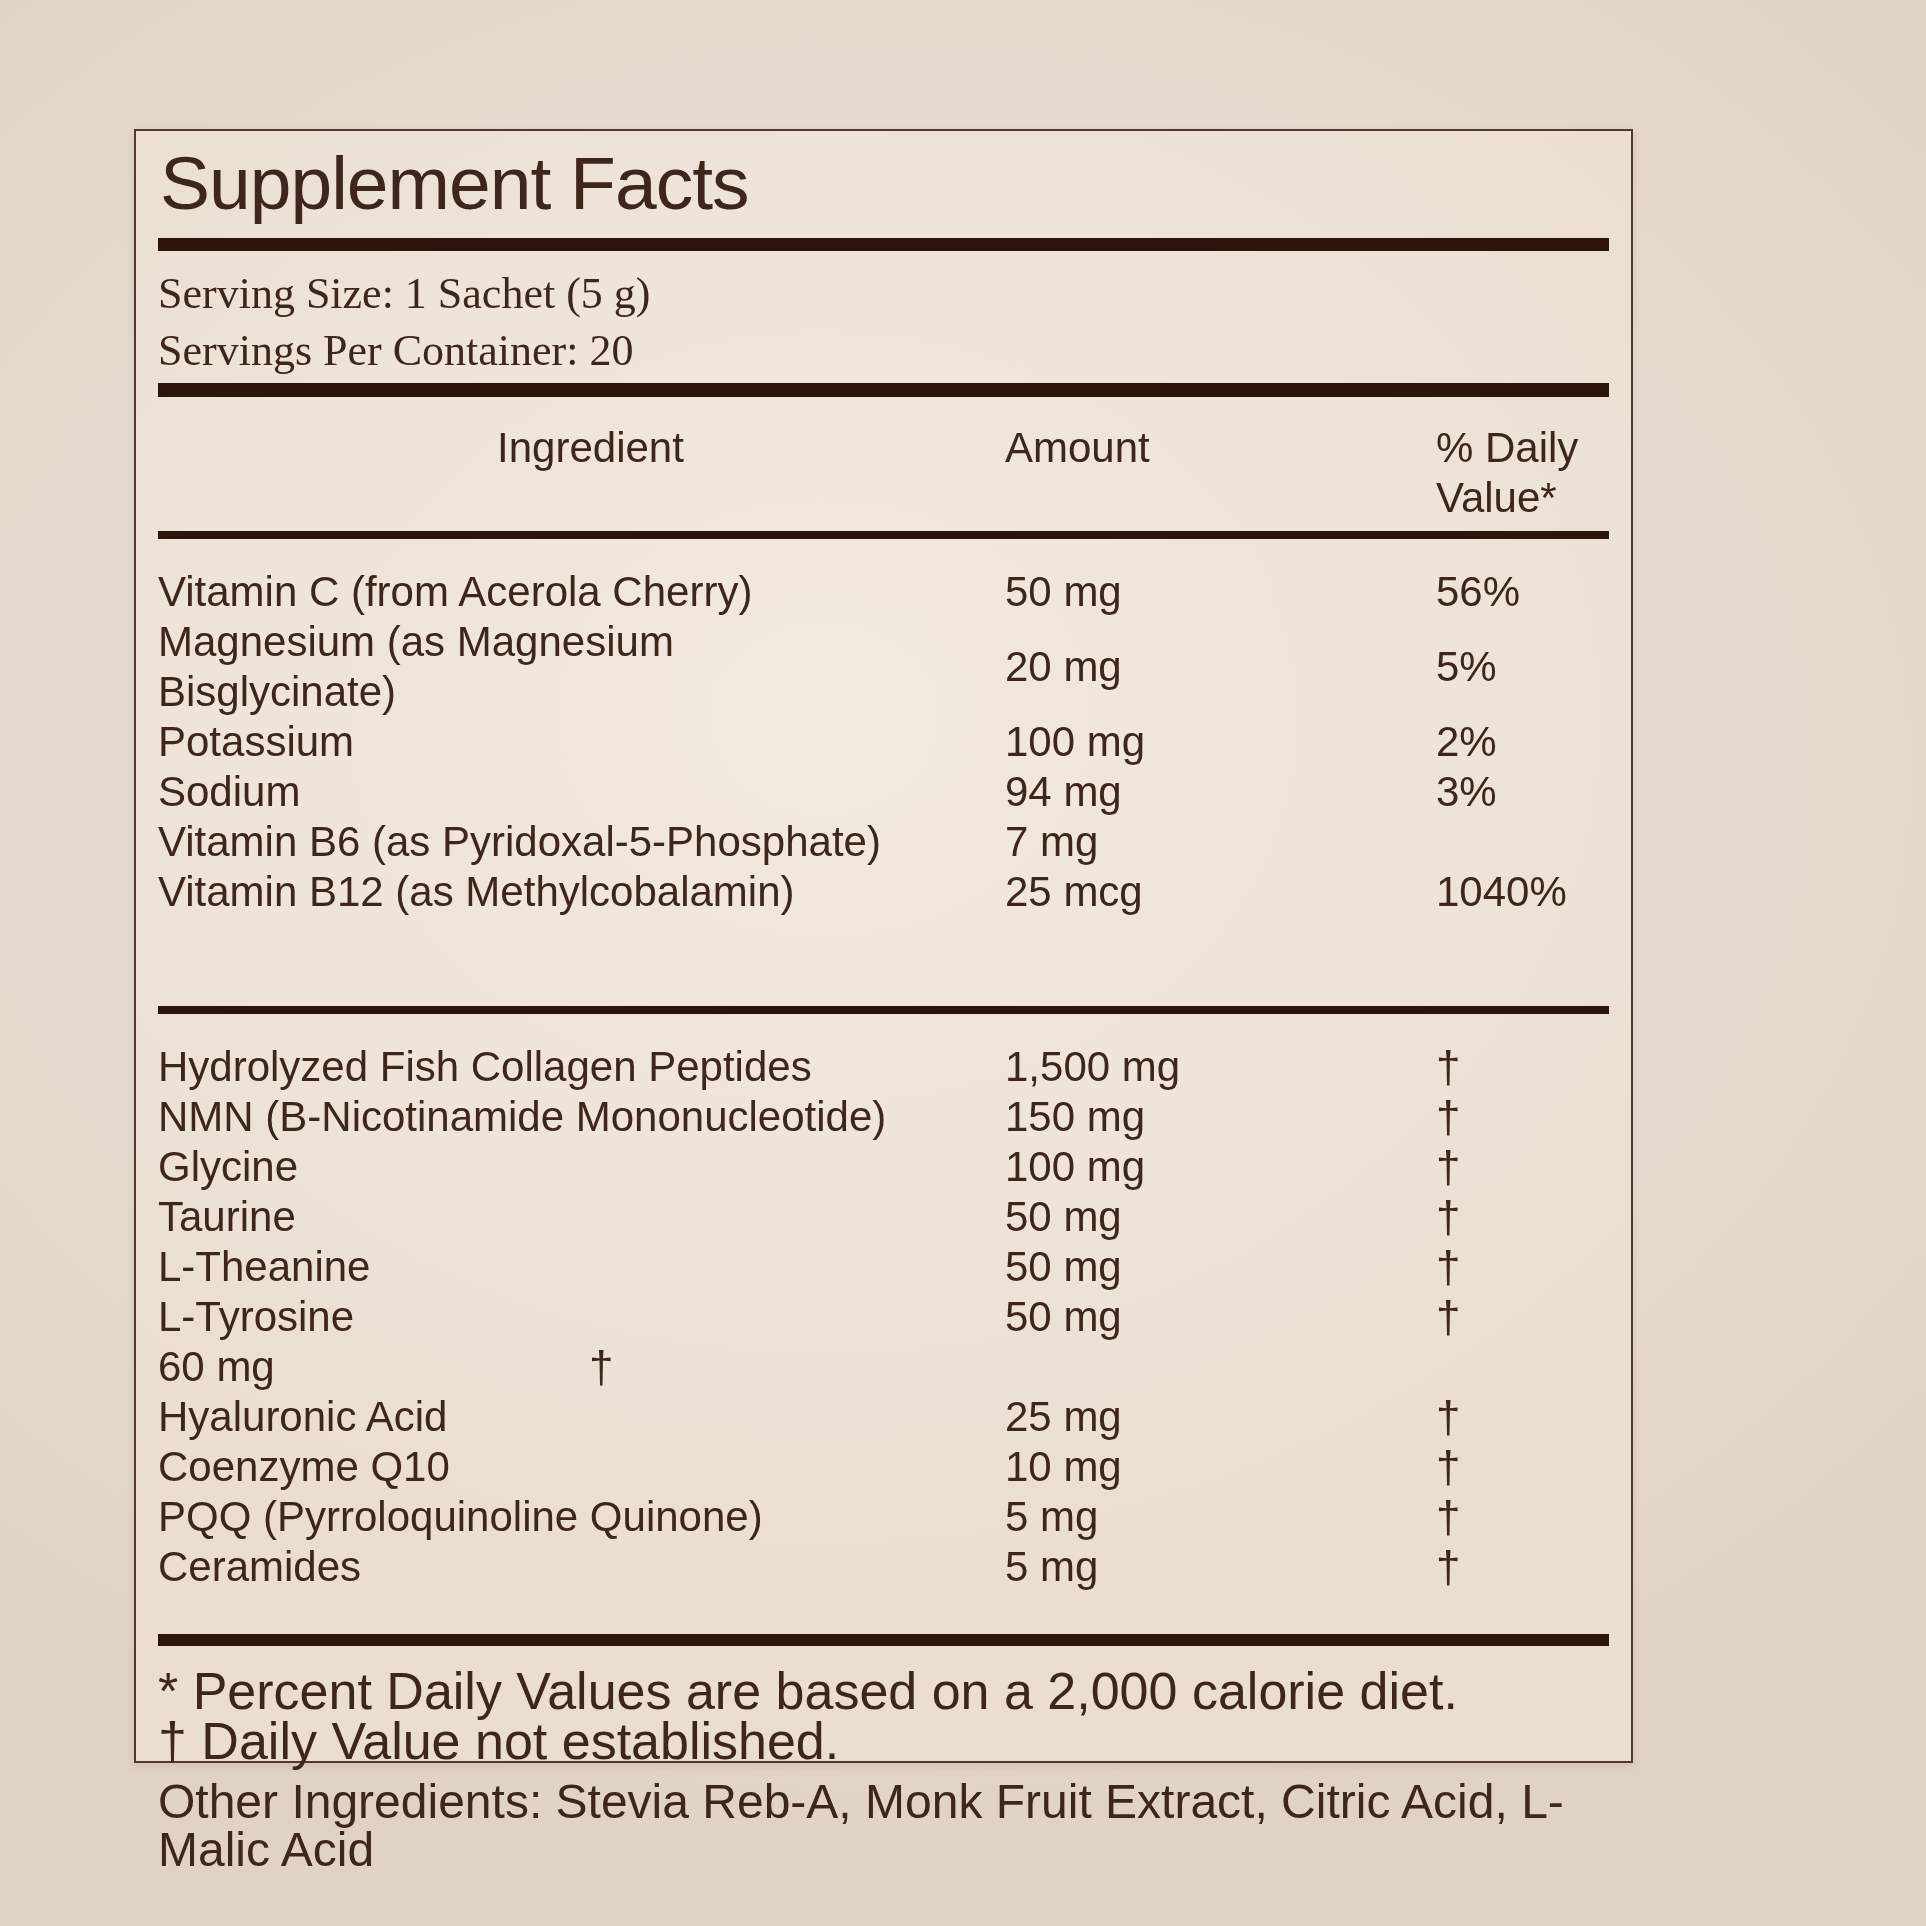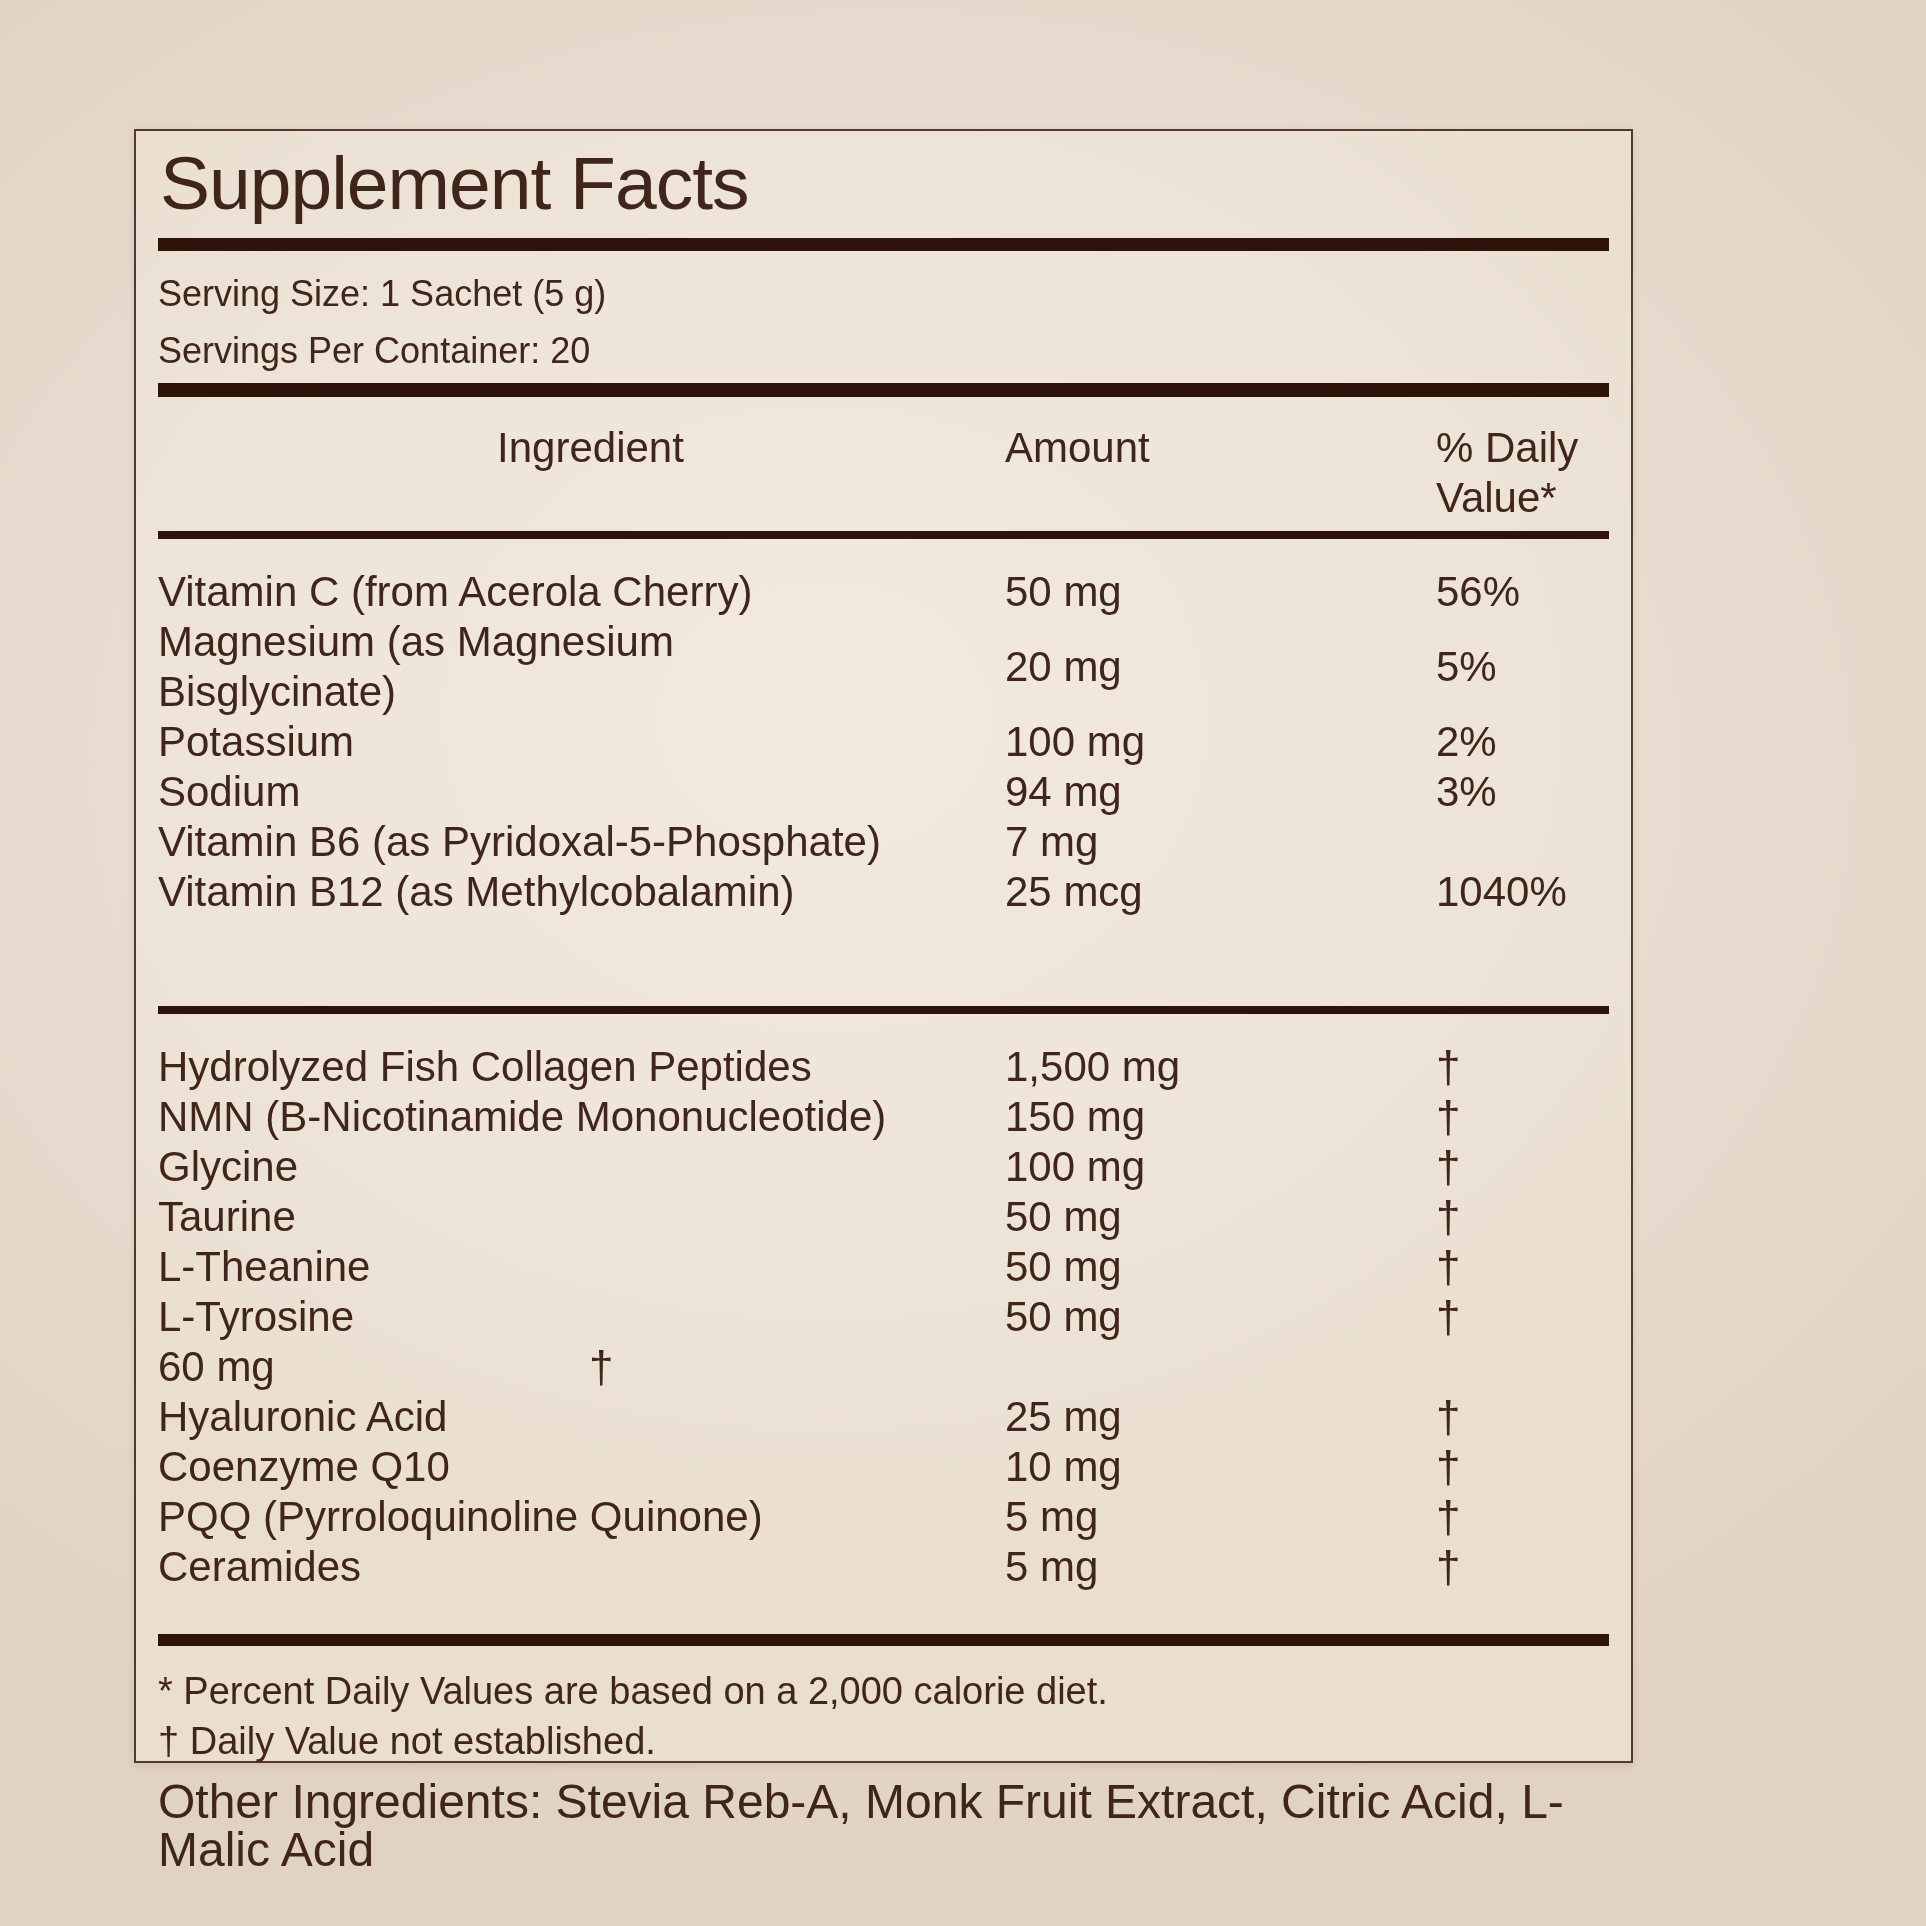--- a/index.html
+++ b/index.html
@@ -24,32 +24,32 @@
   .title{
     font-size:75px; font-weight:300; letter-spacing:-1px;
     margin:10px 0 0 2px; line-height:85px;
   }
   .rule{background:var(--rule); width:100%;}
   .rule-title{height:13px; margin-top:12px;}
   .rule-serving{height:14px; margin-top:4px;}
   .rule-thin{height:8px; margin-top:8px;}
   .rule-divider{height:8px; margin-top:89px;}
   .rule-bottom{height:12px; margin-top:42px;}
-  .serving{margin-top:14px; font-size:36px; line-height:57px;}
+  .serving{margin-top:14px; font-size:44px; line-height:57px;font-family:Liberation Serif, serif;}
   .hrow{display:flex; margin-top:26px; font-size:42px; line-height:50px;}
   .h-name{width:847px; padding-left:18px;text-align:center;}
   .h-amt{width:431px;}
   .h-dv{flex:1;}
   .rows{padding-top:28px; font-size:42px; line-height:50px;}
   .row{display:flex; align-items:center;}
   .c-name{width:847px; white-space:pre-line;}
   .c-amt{width:431px;}
   .c-dv{flex:1;}
   .dagger{font-size:44px;}
-  .footnotes{margin-top:20px; font-size:38px; line-height:50px;}
+  .footnotes{margin-top:20px; font-size:52px; line-height:50px;}
   .other{margin-top:12px; font-size:48px; line-height:48px;}
 </style>
 </head>
 <body>
 
 <div class="panel">
 
   <h1 class="title">Supplement Facts</h1>
   <div class="rule rule-title"></div>
 

